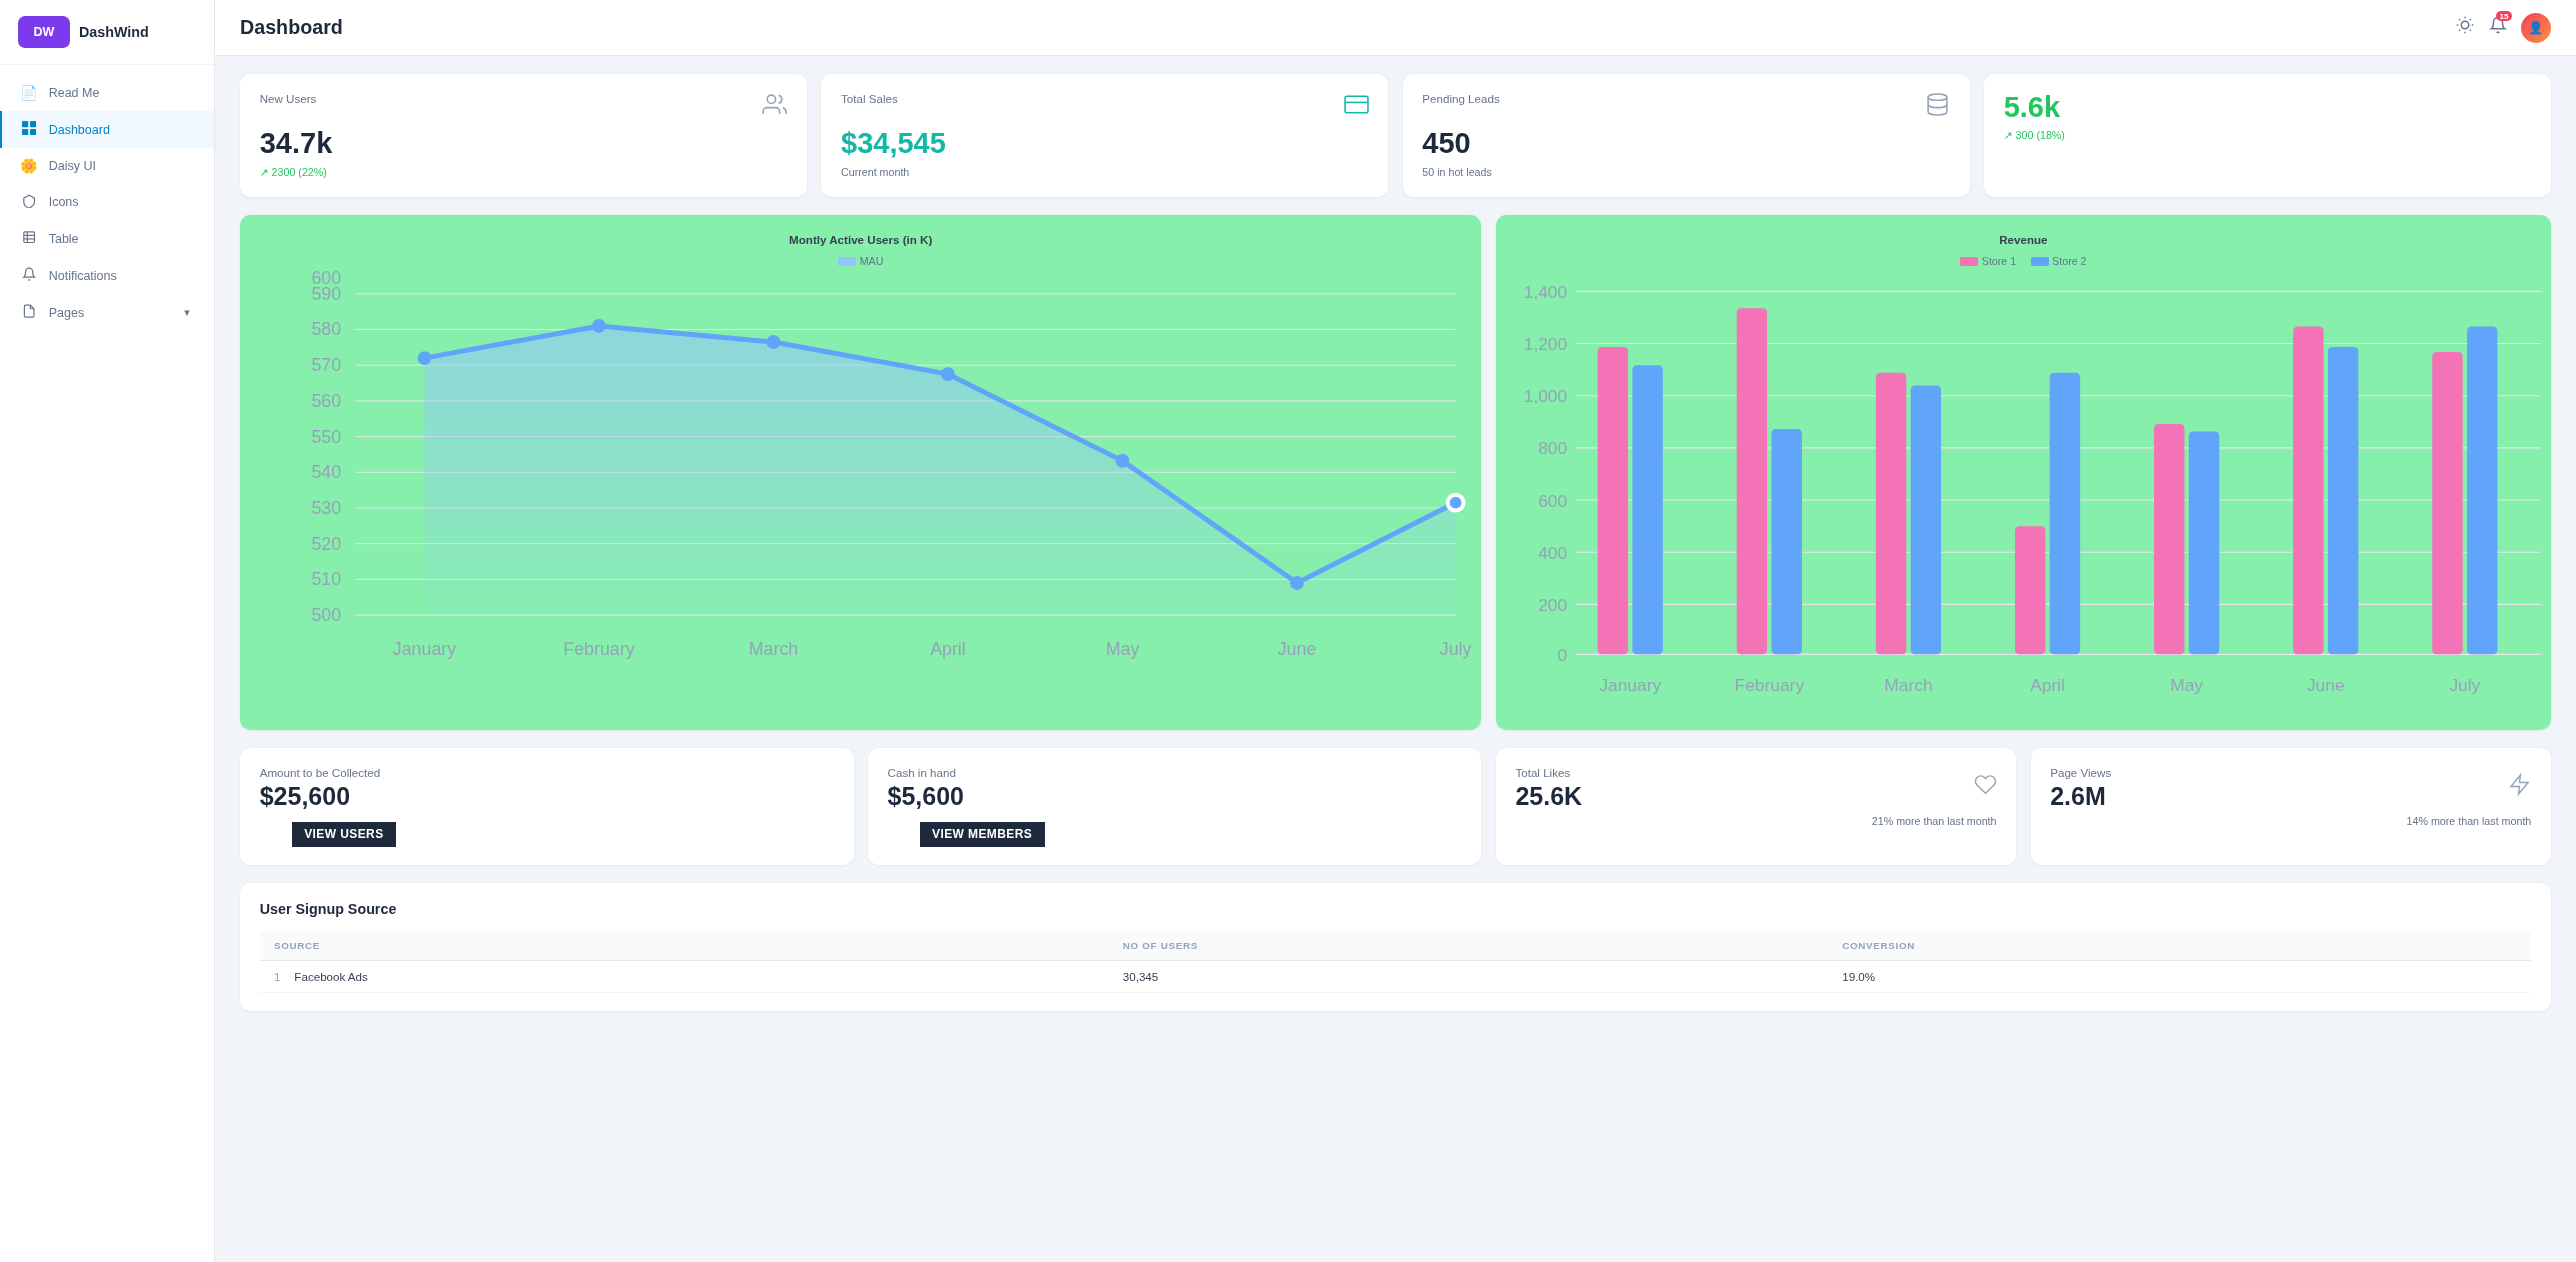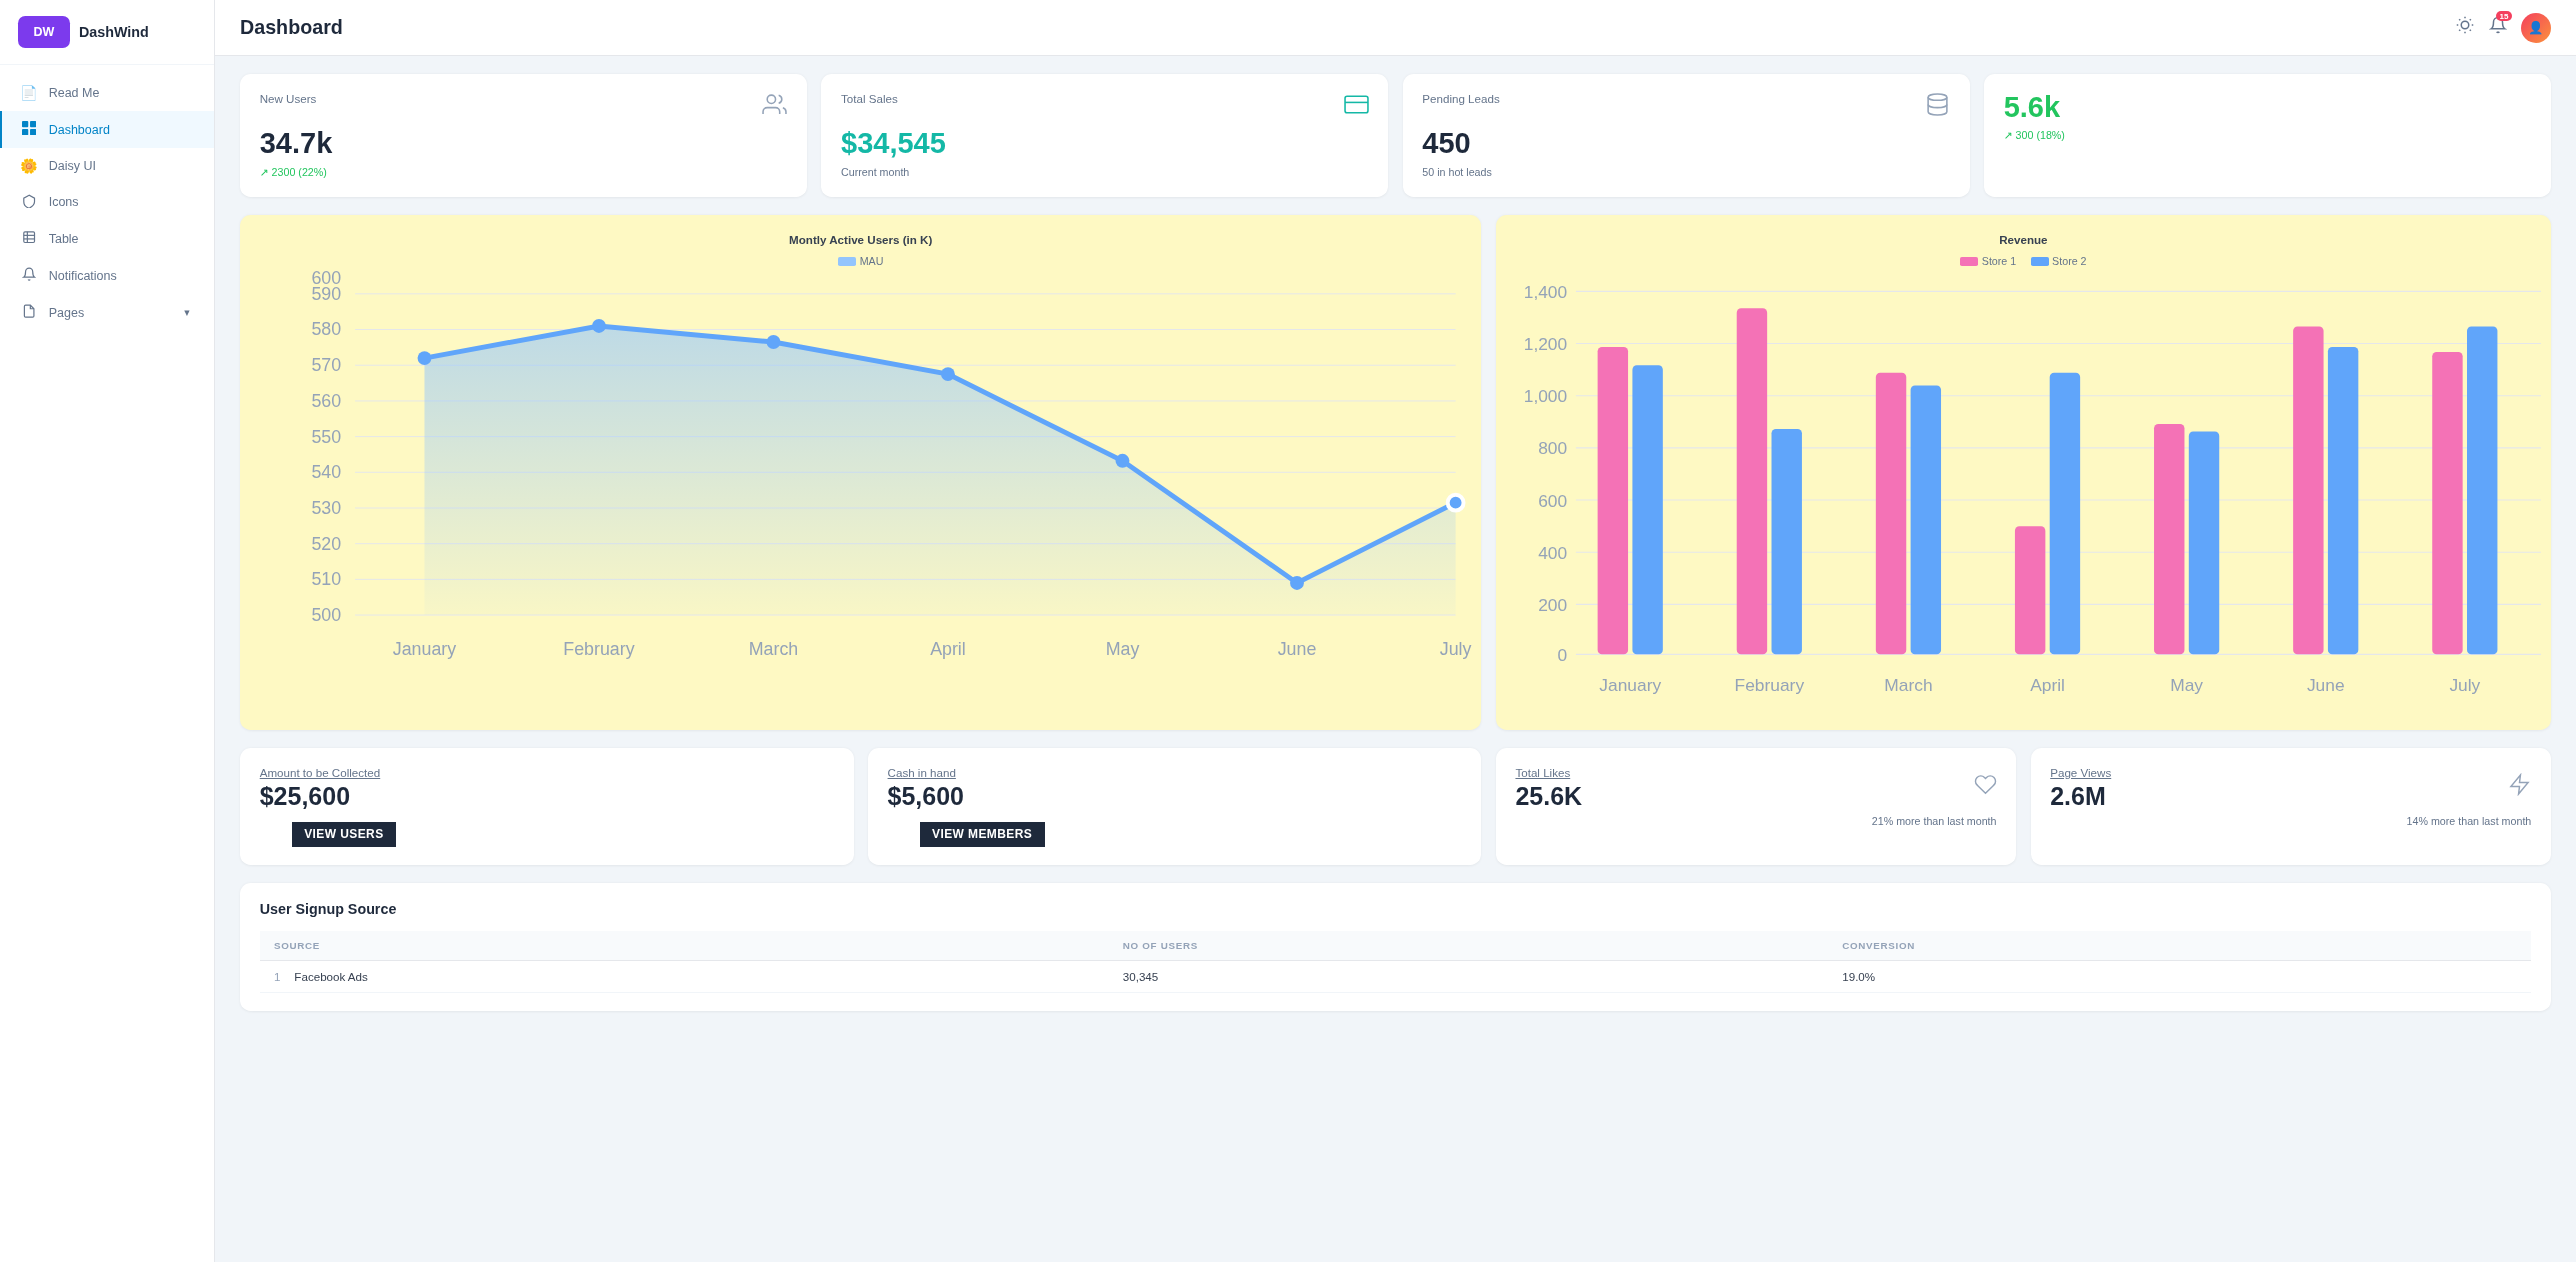--- a/index.html
+++ b/index.html
@@ -166,21 +166,21 @@
     .stat-icon.teal { color: #14b8a6; }
 
     
     .charts-row {
       display: grid;
       grid-template-columns: 1fr 0.85fr;
       gap: 14.3px;
       margin-bottom: 18px;
     }
     .chart-card {
-      background: #fef9c3;
+      background: #86efac;
       border-radius: 10.7px;
       padding: 18px 6px;
       box-shadow: 0 0.9px 2.7px rgba(0,0,0,0.06);
     }
     .chart-title {
       font-size: 11.6px;
       font-weight: 600;
       color: #374151;
       text-align: center;
       margin-bottom: 9px;
@@ -218,21 +218,21 @@
       display: grid;
       grid-template-columns: 1fr 1fr;
       gap: 14.3px;
     }
     .mini-card {
       background: #fff;
       border-radius: 10.7px;
       padding: 18px 19.7px;
       box-shadow: 0 0.9px 2.7px rgba(0,0,0,0.06);
     }
-    .mini-card-label { font-size: 11.6px; color: #64748b; font-weight: 500; margin-bottom: 3.6px; text-decoration: underline; }
+    .mini-card-label { font-size: 11.6px; color: #64748b; font-weight: 500; margin-bottom: 3.6px; }
     .mini-card-value { font-size: 25px; font-weight: 700; color: #1e293b; }
     .mini-card-sub { font-size: 10.7px; color: #64748b; margin-top: 3.6px; text-align: right; }
     .btn-dark {
       display: inline-block;
       background: #1e293b;
       color: #fff;
       font-size: 12px;
       font-weight: 700;
       border-radius: 0;
       padding: 5.4px 12.5px;

